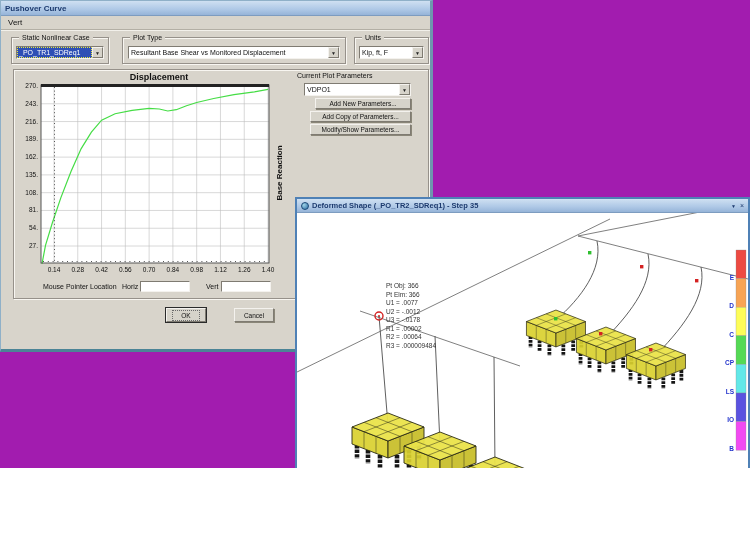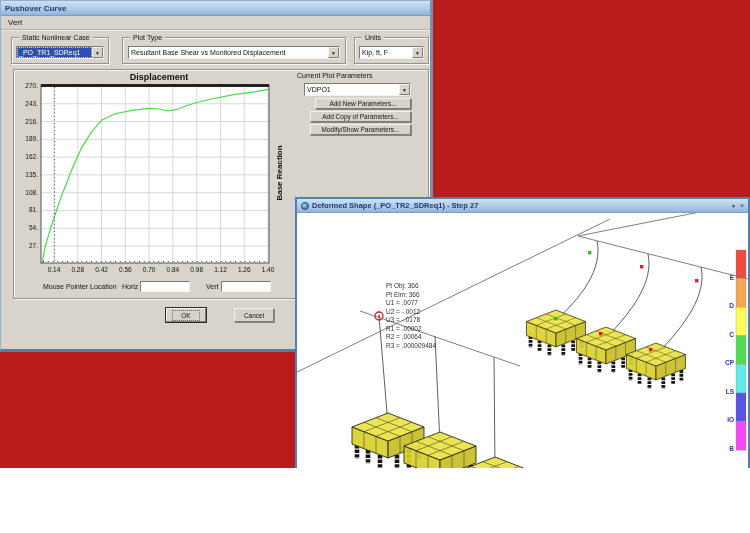--- a/index.html
+++ b/index.html
@@ -1,17 +1,17 @@
 <!DOCTYPE html>
 <html><head>
 <meta charset="utf-8">
 <style>
   html,body{margin:0;padding:0;background:#fff;}
   *{box-sizing:border-box;font-family:"Liberation Sans",sans-serif;}
-  #canvas{position:relative;width:750px;height:468px;background:#b91c1c;overflow:hidden;}
+  #canvas{position:relative;width:750px;height:468px;background:#a21caf;overflow:hidden;}
 
   
   #dlg{position:absolute;left:0;top:0;width:433px;height:352px;background:#d8d4cb;
        border:1px solid #8fb0c8;border-right:3px solid #6f96ae;border-bottom:3px solid #4b8496;z-index:1;}
   .titlebar{height:15px;background:linear-gradient(180deg,#cfe0f2 0%,#aec8e6 60%,#96b4d8 100%);
        display:flex;align-items:center;padding:0 4px;border-bottom:1px solid #7d9cc0;}
   .titlebar .ttext{font-size:8px;font-weight:bold;color:#1c3a6e;white-space:nowrap;}
   #dlg-menubar{height:14px;border-bottom:1px solid #b3afa5;box-shadow:0 1px 0 #f2f0ea;
        display:flex;align-items:center;background:#d8d4cb;}
   .menu-item{font-size:8px;color:#111;padding:1px 7px;}
@@ -167,21 +167,21 @@
 
     <div class="btn default" style="left:165px;top:307px;width:40px;height:14px;">
       <span class="dashed">OK</span>
     </div>
     <div class="btn" style="left:233px;top:307px;width:40px;height:14px;">Cancel</div>
   </div>
 
   <div id="dwin">
     <div class="titlebar">
       <span class="win-icon"></span>
-      <span class="ttext">Deformed Shape (_PO_TR2_SDReq1) - Step 27</span>
+      <span class="ttext">Deformed Shape (_PO_TR2_SDReq1) - Step 35</span>
       <span class="tbtns">
         <span class="tbtn" style="font-size:5px;">▼</span>
         <span class="tbtn">×</span>
       </span>
     </div>
 
     <div id="dwin-content">
       <svg width="451" height="302" viewBox="0 0 451 302">
         <defs>
           <g id="pilecap">

